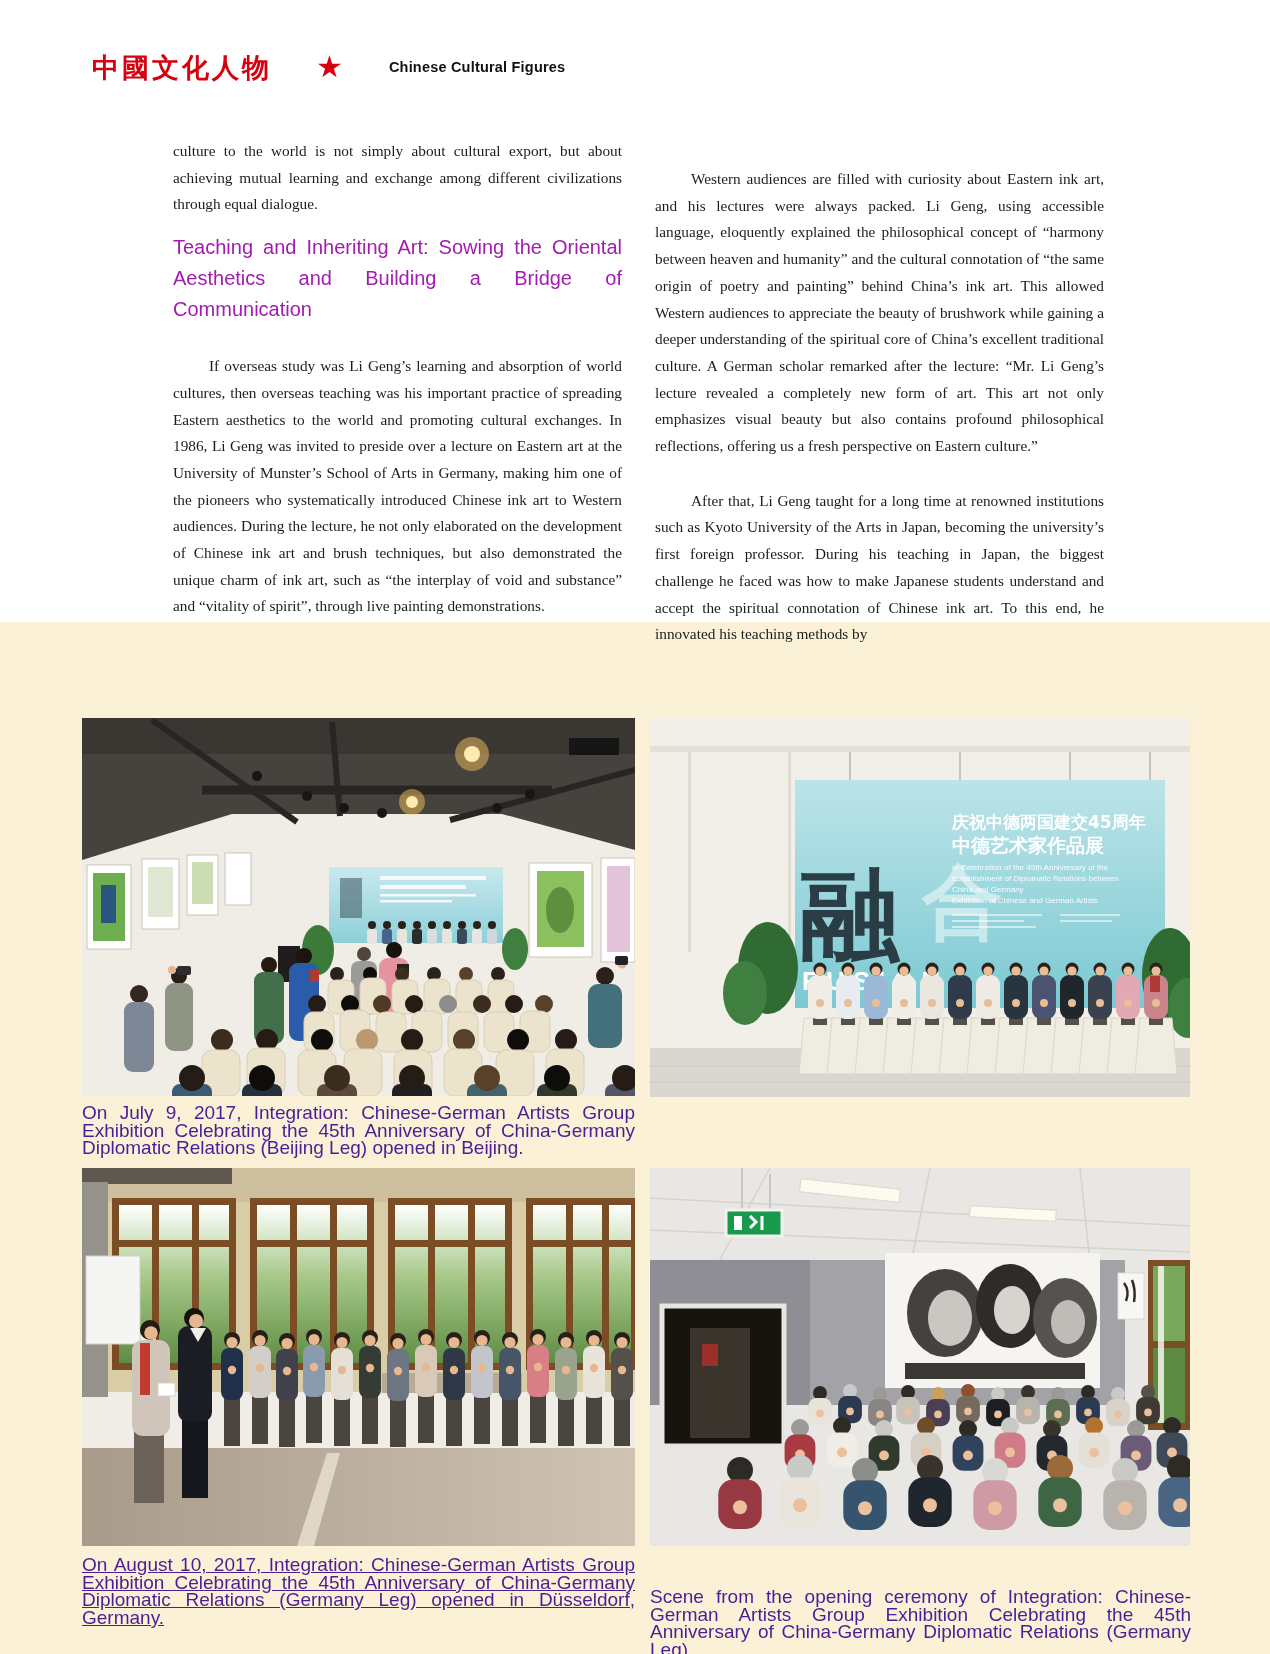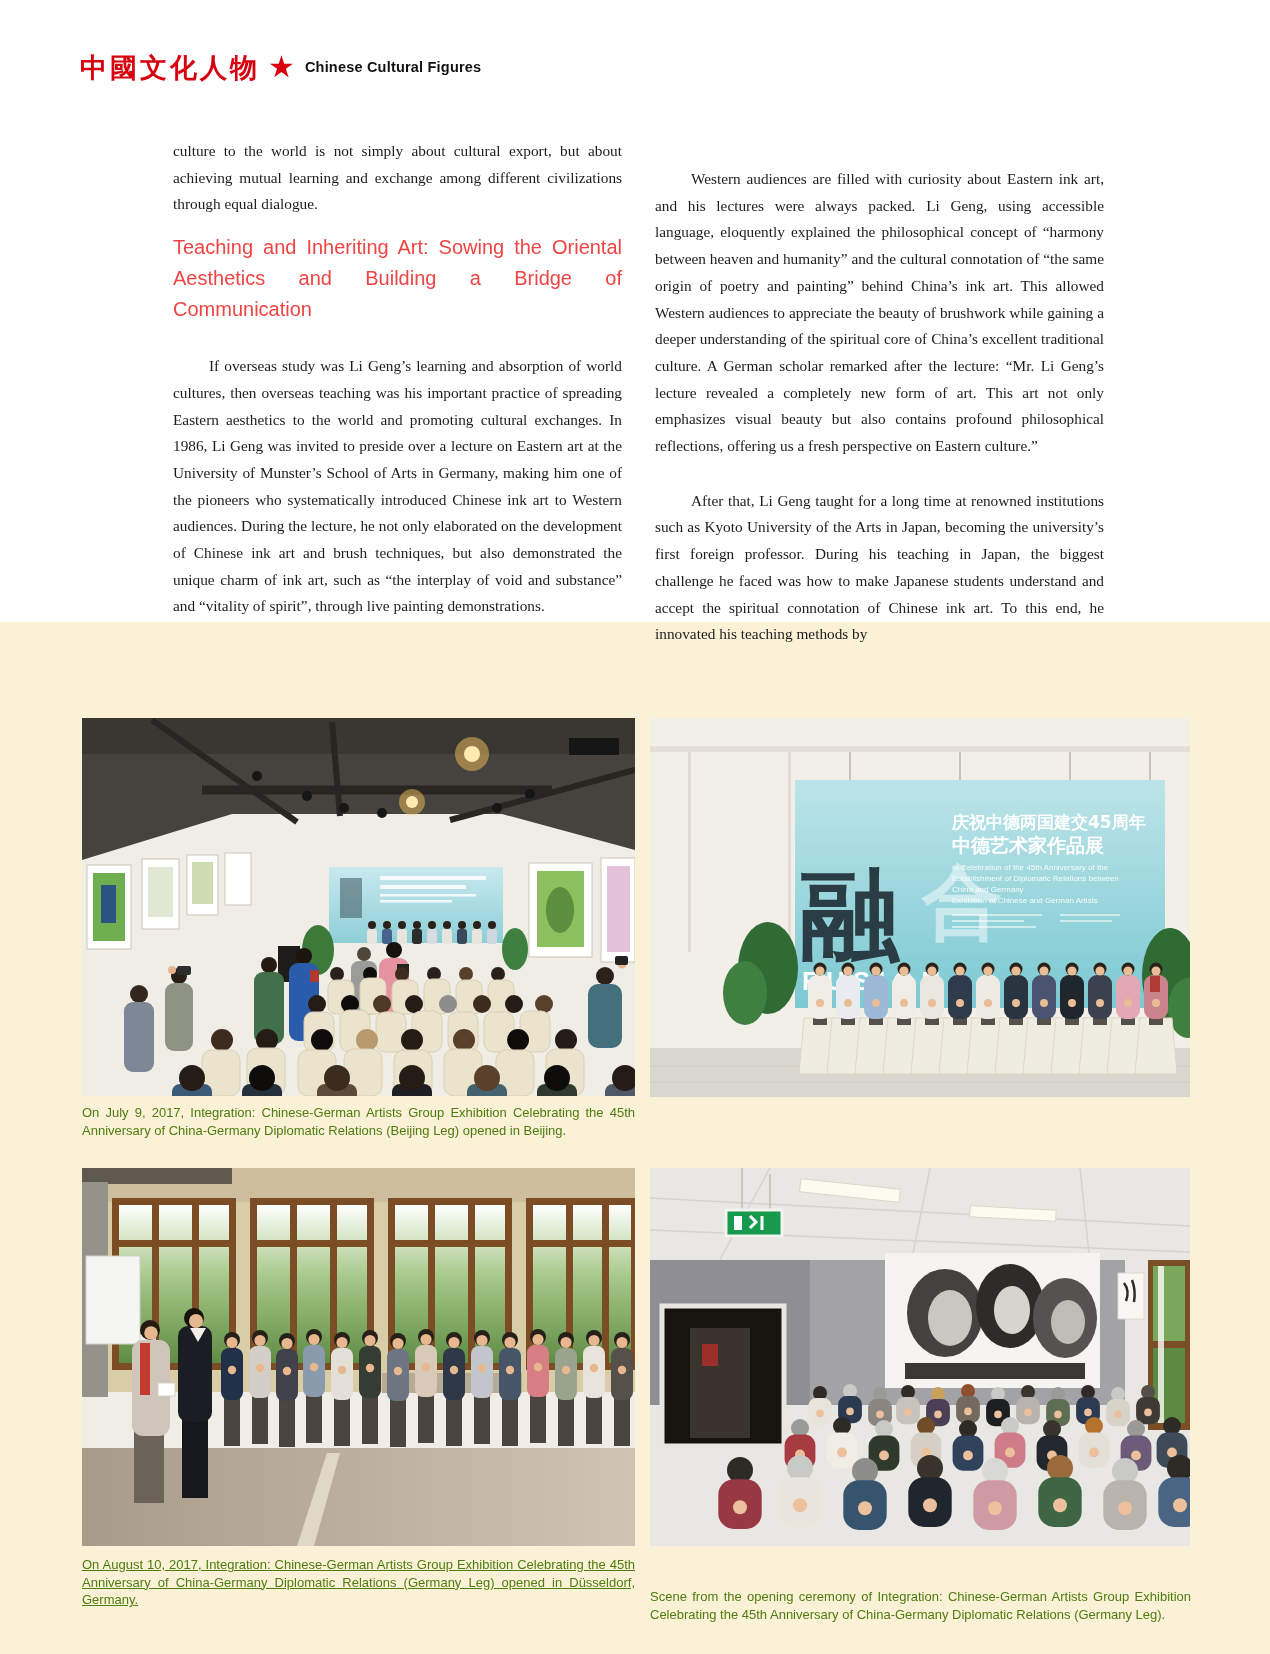--- a/index.html
+++ b/index.html
@@ -1,38 +1,38 @@
 <!DOCTYPE html>
 <html><head>
 <meta charset="utf-8">
 <style>
   html,body{margin:0;padding:0;background:#e9e9e9;}
   .page{position:relative;width:1270px;height:1654px;background:#ffffff;overflow:hidden;
         font-family:"Liberation Serif",serif;}
   .cream{position:absolute;left:0;top:622px;width:1270px;height:1032px;background:#faf1d6;}
   
-  .header{position:absolute;left:80px;top:48px;height:38px;display:flex;align-items:center;}
+  .header{position:absolute;left:92px;top:48px;height:38px;display:flex;align-items:center;gap:36px;}
   .logo-cn{color:#d7000f;font-family:"DejaVu Serif",serif;font-weight:bold;font-size:27px;
            letter-spacing:3px;line-height:1;}
   .logo-star{color:#d7000f;font-size:30px;line-height:1;margin:0 10px 0 8px;}
   .logo-en{font-family:"Liberation Sans",sans-serif;font-weight:bold;font-size:14.5px;color:#111;
            letter-spacing:.2px;text-align:right;}
   
   .col{position:absolute;top:138px;width:449px;font-size:15.3px;line-height:26.7px;color:#1c1c1c;
        text-align:justify;}
   .col-left{left:173px;}
   .col-right{left:655px;}
   .col p{margin:0;}
   p.indent{text-indent:36px;margin-top:28px;}
   h2.art-heading{font-family:"Liberation Sans",sans-serif;font-size:20px;line-height:31px;
-       font-weight:normal;color:#ef4444;margin:14px 0 9px 0;text-align:justify;}
+       font-weight:normal;color:#a21caf;margin:14px 0 9px 0;text-align:justify;}
   
   figure.photo-box{position:absolute;margin:0;line-height:0;}
-  .caption{position:absolute;font-family:"Liberation Sans",sans-serif;font-size:13px;
-       line-height:17.6px;color:#4d7c0f;text-align:justify;}
+  .caption{position:absolute;font-family:"Liberation Sans",sans-serif;font-size:19px;
+       line-height:17.6px;color:#4c1d95;text-align:justify;}
   svg{display:block;}
 </style>
 </head>
 <body>
 
 <div class="page">
 
   <div class="cream"></div>
 
   <div class="header">

